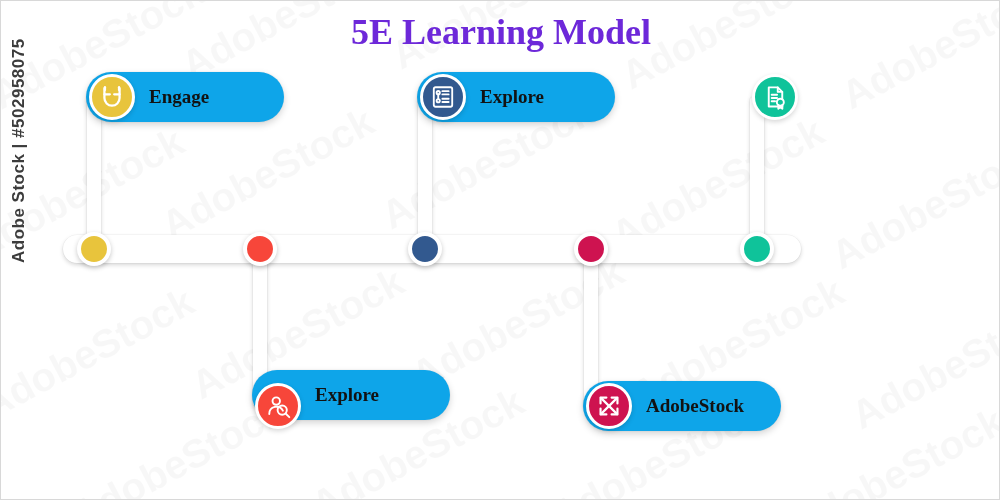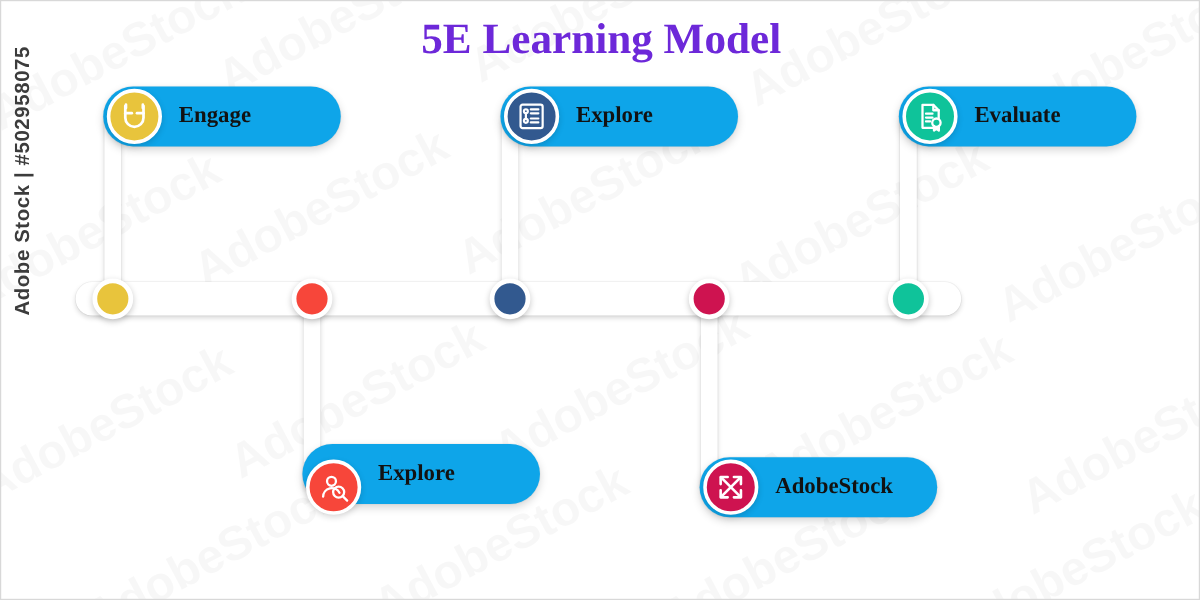--- a/index.html
+++ b/index.html
@@ -210,23 +210,20 @@
       <circle cx="7.6" cy="8" r="1.5"></circle>
       <circle cx="7.6" cy="15.4" r="1.5"></circle>
       <line x1="7.6" y1="9.6" x2="7.6" y2="13.8"></line>
       <line x1="11.4" y1="6.6" x2="17.2" y2="6.6"></line>
       <line x1="11.4" y1="9.6" x2="17.2" y2="9.6"></line>
       <line x1="11.4" y1="13.6" x2="17.2" y2="13.6"></line>
       <line x1="11.4" y1="16.6" x2="17.2" y2="16.6"></line>
     </svg>
   </div>
 
-  <div class="card" style="left:748px; top:71px; width:198px;">
-    <span class="card-label" style="margin-left:63px;">Evaluate</span>
-  </div>
   <div class="icon-circle" style="left:751px; top:73px; background:#0FC39A;">
     <svg width="27" height="27" viewBox="0 0 24 24" fill="none" stroke="#ffffff" stroke-width="1.7" stroke-linecap="round" stroke-linejoin="round">
       <path d="M6 3 h8 l4 4 v13 H6 Z"></path>
       <path d="M14 3 v4 h4"></path>
       <line x1="8.6" y1="9.5" x2="13.4" y2="9.5"></line>
       <line x1="8.6" y1="12.4" x2="13.4" y2="12.4"></line>
       <line x1="8.6" y1="15.3" x2="11.6" y2="15.3"></line>
       <circle cx="16.3" cy="16.2" r="3.1" fill="#0FC39A"></circle>
       <path d="M14.5 18.6 L14.5 22 L16.3 20.7 L18.1 22 L18.1 18.6"></path>
     </svg>

